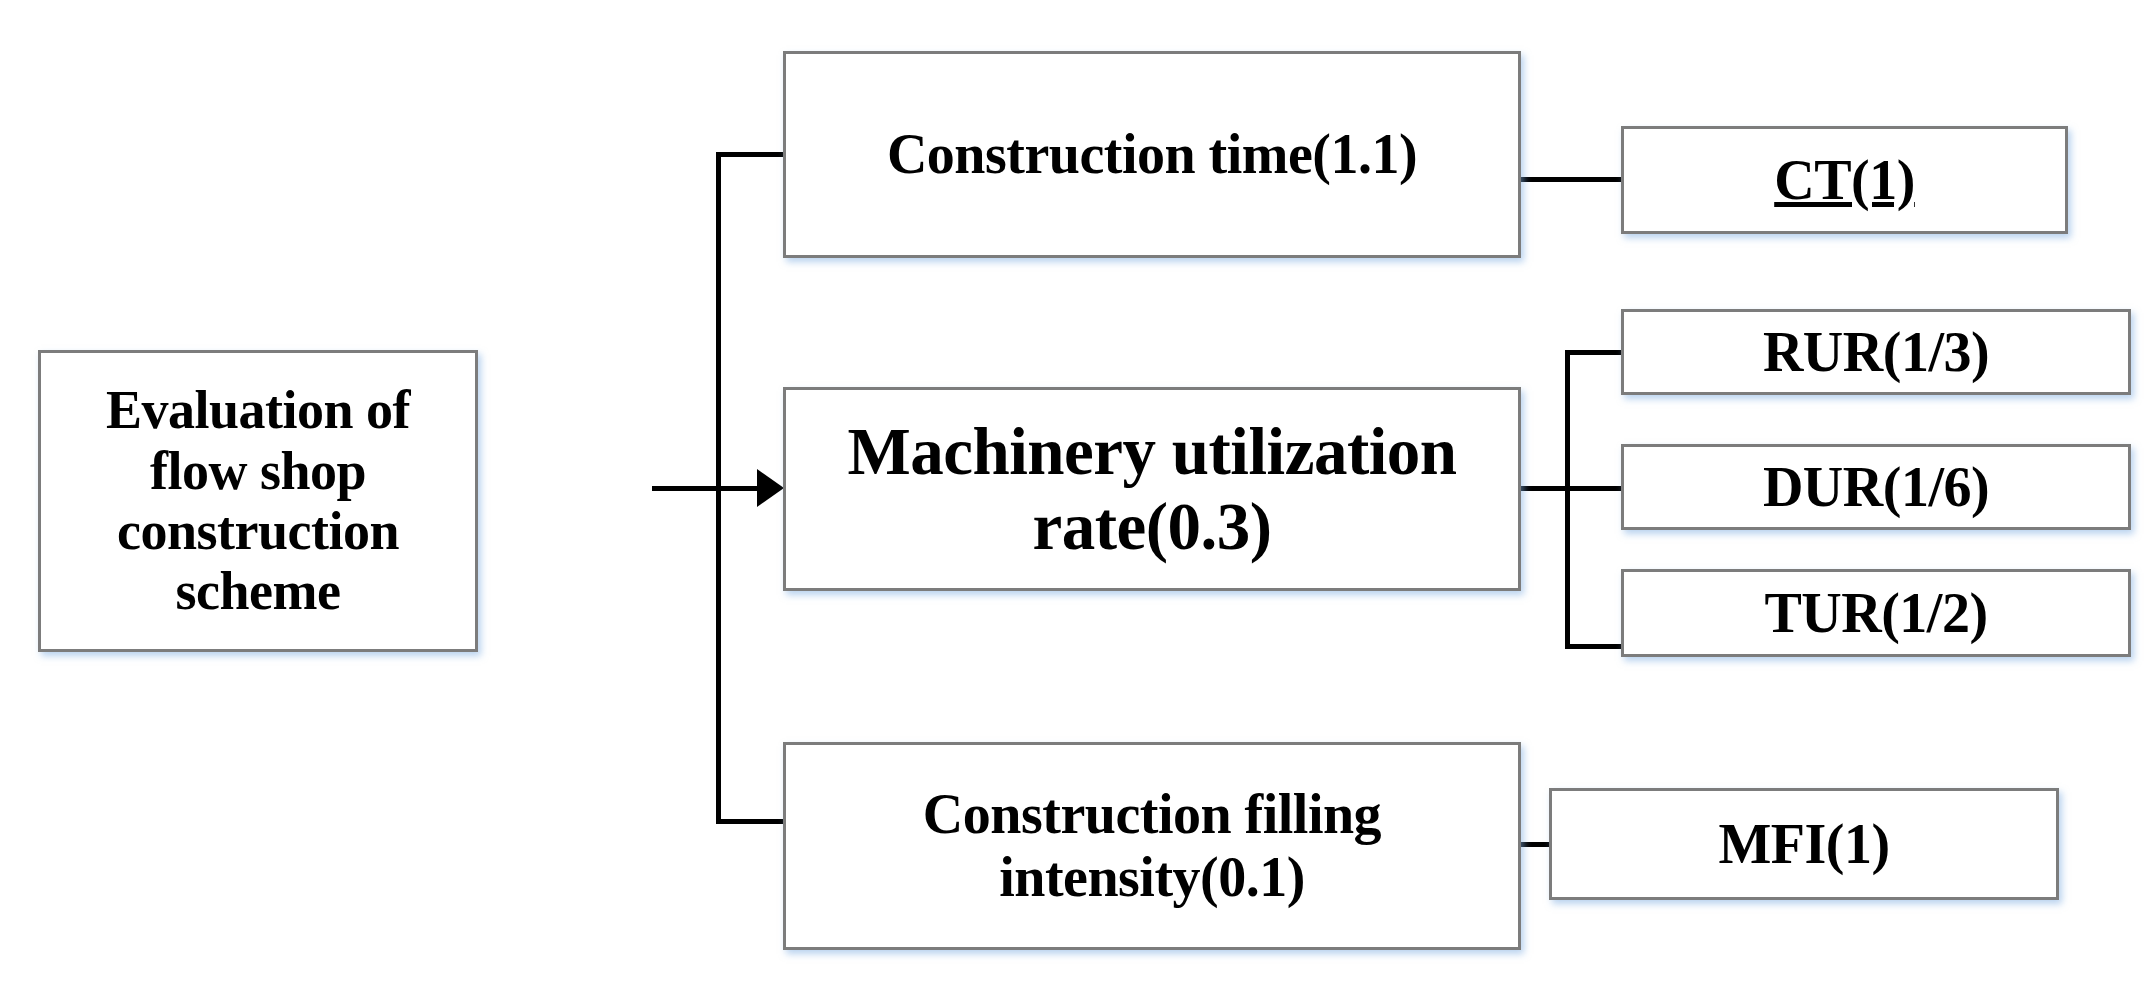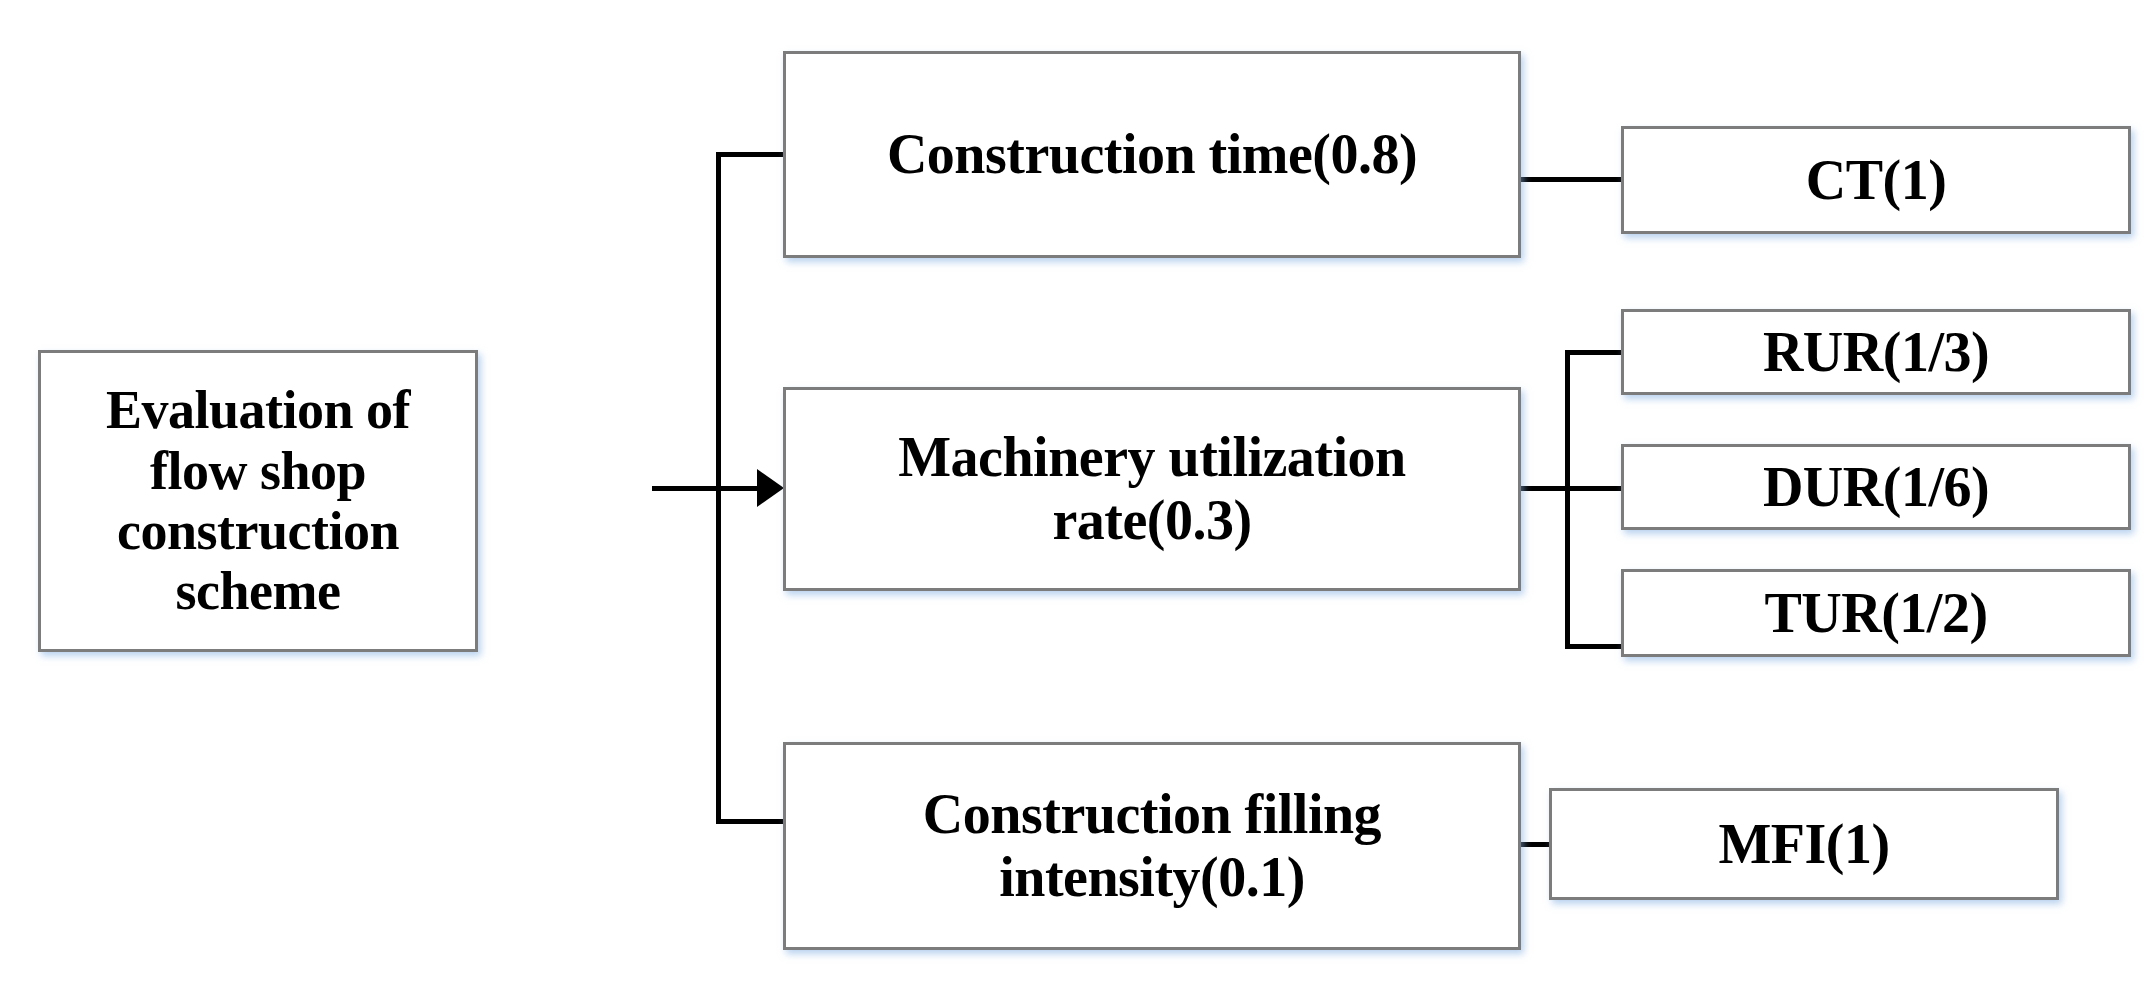--- a/index.html
+++ b/index.html
@@ -38,24 +38,24 @@
     width: 100%;
     padding: 0 8px;
     box-sizing: border-box;
   }
 
   
   #node-goal        { left: 38px;   top: 350px; width: 440px;  height: 302px; font-size: 54px; }
   #node-goal .node-text { padding: 0 14px; }
 
   #node-time        { left: 783px;  top: 51px;  width: 738px;  height: 207px; font-size: 56px; }
-  #node-machinery   { left: 783px;  top: 387px; width: 738px;  height: 204px; font-size: 56px; }
+  #node-machinery   { left: 783px;  top: 387px; width: 738px;  height: 204px; font-size: 67px; }
   #node-filling     { left: 783px;  top: 710px; width: 738px;  height: 208px; font-size: 56px; margin-top: 32px; }
 
-  #node-ct          { left: 1621px; top: 126px; width: 510px;  height: 108px; font-size: 56px; }
+  #node-ct          { left: 1621px; top: 126px; width: 447px;  height: 108px; font-size: 56px; text-decoration: underline; }
   #node-rur         { left: 1621px; top: 309px; width: 510px;  height: 86px;  font-size: 56px; }
   #node-dur         { left: 1621px; top: 444px; width: 510px;  height: 86px;  font-size: 56px; }
   #node-tur         { left: 1621px; top: 569px; width: 510px;  height: 88px;  font-size: 56px; }
   #node-mfi         { left: 1549px; top: 788px; width: 510px;  height: 112px; font-size: 56px; }
 
   
   .conn {
     position: absolute;
     background: #000000;
     z-index: 2;
@@ -118,21 +118,21 @@
   <div class="conn h" id="wire-branch-dur"></div>
   <div class="conn h" id="wire-branch-tur"></div>
 
   <div class="conn h" id="wire-fill-mfi"></div>
 
   <div class="node" id="node-goal">
     <span class="node-text">Evaluation of flow shop construction scheme</span>
   </div>
 
   <div class="node" id="node-time">
-    <span class="node-text">Construction time(0.8)</span>
+    <span class="node-text">Construction time(1.1)</span>
   </div>
 
   <div class="node" id="node-machinery">
     <span class="node-text">Machinery utilization rate(0.3)</span>
   </div>
 
   <div class="node" id="node-filling">
     <span class="node-text">Construction filling intensity(0.1)</span>
   </div>
 

